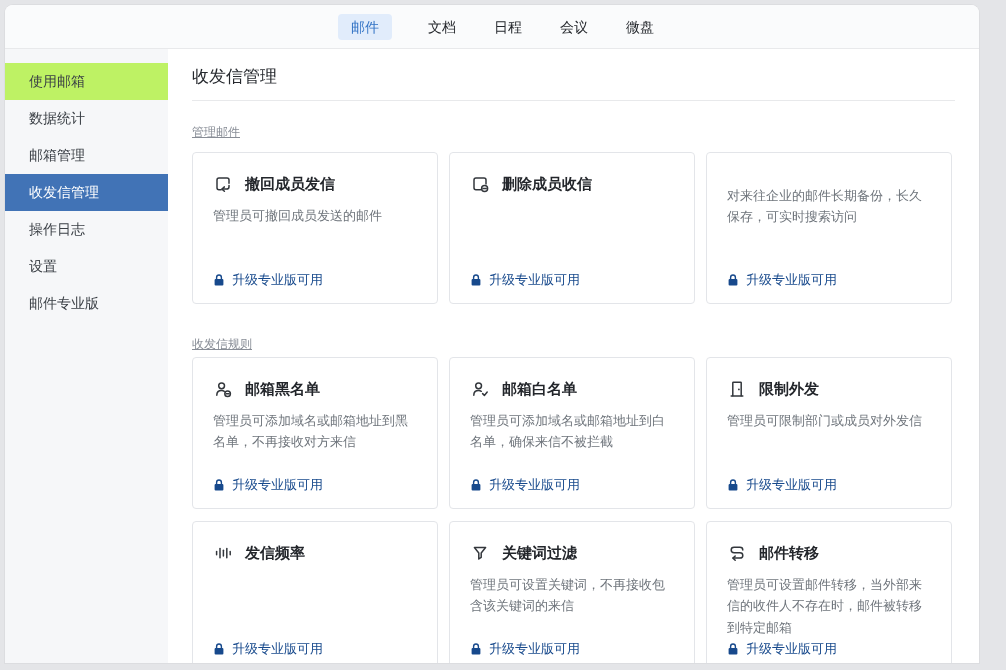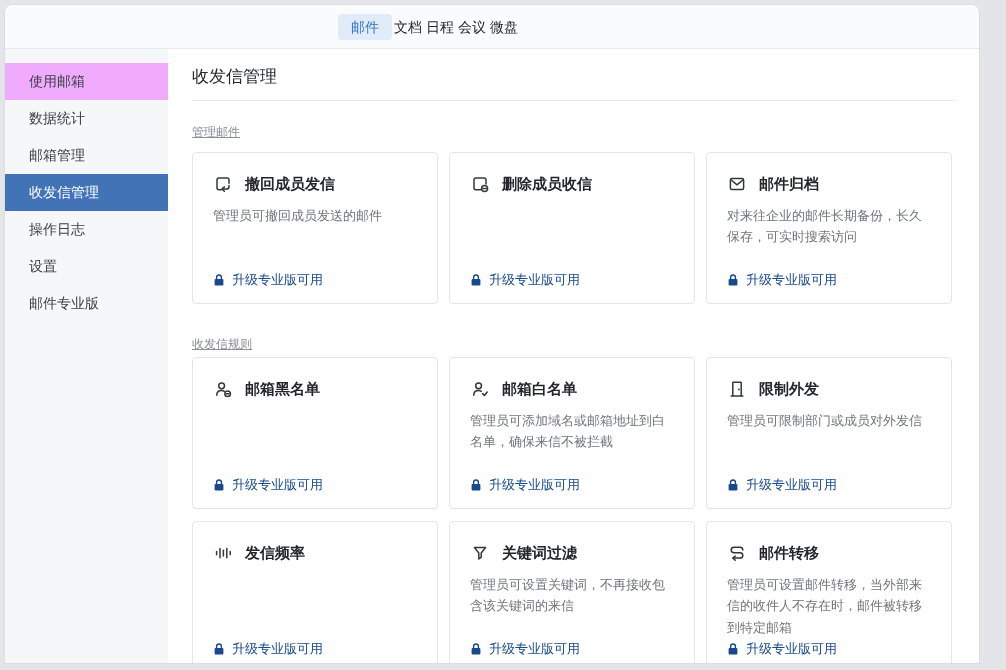--- a/index.html
+++ b/index.html
@@ -16,39 +16,39 @@
     position:absolute; left:5px; top:5px; width:974px; height:658px;
     background:#ffffff; border-radius:8px 8px 0 0; overflow:hidden;
     box-shadow:0 0 0 1px rgba(0,0,0,0.03);
   }
   
   .topbar {
     position:absolute; left:0; top:0; right:0; height:44px;
     background:#fafbfc; border-bottom:1px solid #e8e9eb;
     display:flex; align-items:center;
   }
-  .tabs { display:flex; align-items:center; margin-left:333px; }
+  .tabs { display:flex; align-items:center; gap:34px; margin-left:333px; }
   .tab {
     font-size:14px; color:#25282d; cursor:pointer; line-height:26px;
     padding:0 2px; white-space:nowrap;
   }
   .tab.active {
     background:#e1ecfb; color:#3273c5; border-radius:4px; padding:0 13px;
   }
   
   .sidebar {
     position:absolute; left:0; top:44px; bottom:0; width:163px;
     background:#f6f7f9;
   }
   .side-items { padding-top:14px; }
   .side-item {
     height:37px; line-height:37px; padding-left:24px;
     font-size:14px; color:#3a3f45; cursor:pointer; white-space:nowrap;
   }
-  .side-item.hover { background:#f0abfc; }
+  .side-item.hover { background:#bef264; }
   .side-item.active { background:#4173b6; color:#ffffff; }
   
   .content {
     position:absolute; left:163px; top:44px; right:0; bottom:0;
     background:#ffffff;
   }
   .page-title {
     position:absolute; left:24px; top:16px;
     font-size:17px; font-weight:500; color:#26292e;
   }
@@ -158,29 +158,20 @@
             <svg width="12" height="14" viewBox="0 0 12 14">
                 <path d="M3.6 6.2 V4.4 a2.4 2.4 0 0 1 4.8 0 V6.2" fill="none" stroke="#17498c" stroke-width="1.4"></path>
                 <rect x="1.6" y="6" width="8.8" height="6.4" rx="1" fill="#17498c"></rect>
               </svg>
           </span>
           <span class="label">升级专业版可用</span>
         </div>
       </div>
 
       <div class="card">
-        <div class="card-head">
-          <span class="cicon">
-            <svg viewBox="0 0 20 20">
-                <rect x="3.4" y="4.6" width="13.2" height="10.8" rx="1.5"></rect>
-                <path d="M4.2 6 10 10.8 15.8 6"></path>
-              </svg>
-          </span>
-          <span class="ctitle">邮件归档</span>
-        </div>
         <p class="cdesc">对来往企业的邮件长期备份，长久保存，可实时搜索访问</p>
         <div class="cfoot">
           <span class="lock">
             <svg width="12" height="14" viewBox="0 0 12 14">
                 <path d="M3.6 6.2 V4.4 a2.4 2.4 0 0 1 4.8 0 V6.2" fill="none" stroke="#17498c" stroke-width="1.4"></path>
                 <rect x="1.6" y="6" width="8.8" height="6.4" rx="1" fill="#17498c"></rect>
               </svg>
           </span>
           <span class="label">升级专业版可用</span>
         </div>
@@ -197,20 +188,21 @@
           <span class="cicon">
             <svg viewBox="0 0 20 20">
                 <circle cx="8.6" cy="6.8" r="2.9"></circle>
                 <path d="M3.8 16.2 c0-3.1 2.1-4.6 4.8-4.6 1 0 1.9 .2 2.7 .7"></path>
                 <circle cx="14.6" cy="14.8" r="2.8"></circle>
                 <path d="M13.1 14.8 h3"></path>
               </svg>
           </span>
           <span class="ctitle">邮箱黑名单</span>
         </div>
+        <p class="cdesc">管理员可添加域名或邮箱地址到黑名单，不再接收对方来信</p>
         <div class="cfoot">
           <span class="lock">
             <svg width="12" height="14" viewBox="0 0 12 14">
                 <path d="M3.6 6.2 V4.4 a2.4 2.4 0 0 1 4.8 0 V6.2" fill="none" stroke="#17498c" stroke-width="1.4"></path>
                 <rect x="1.6" y="6" width="8.8" height="6.4" rx="1" fill="#17498c"></rect>
               </svg>
           </span>
           <span class="label">升级专业版可用</span>
         </div>
       </div>

